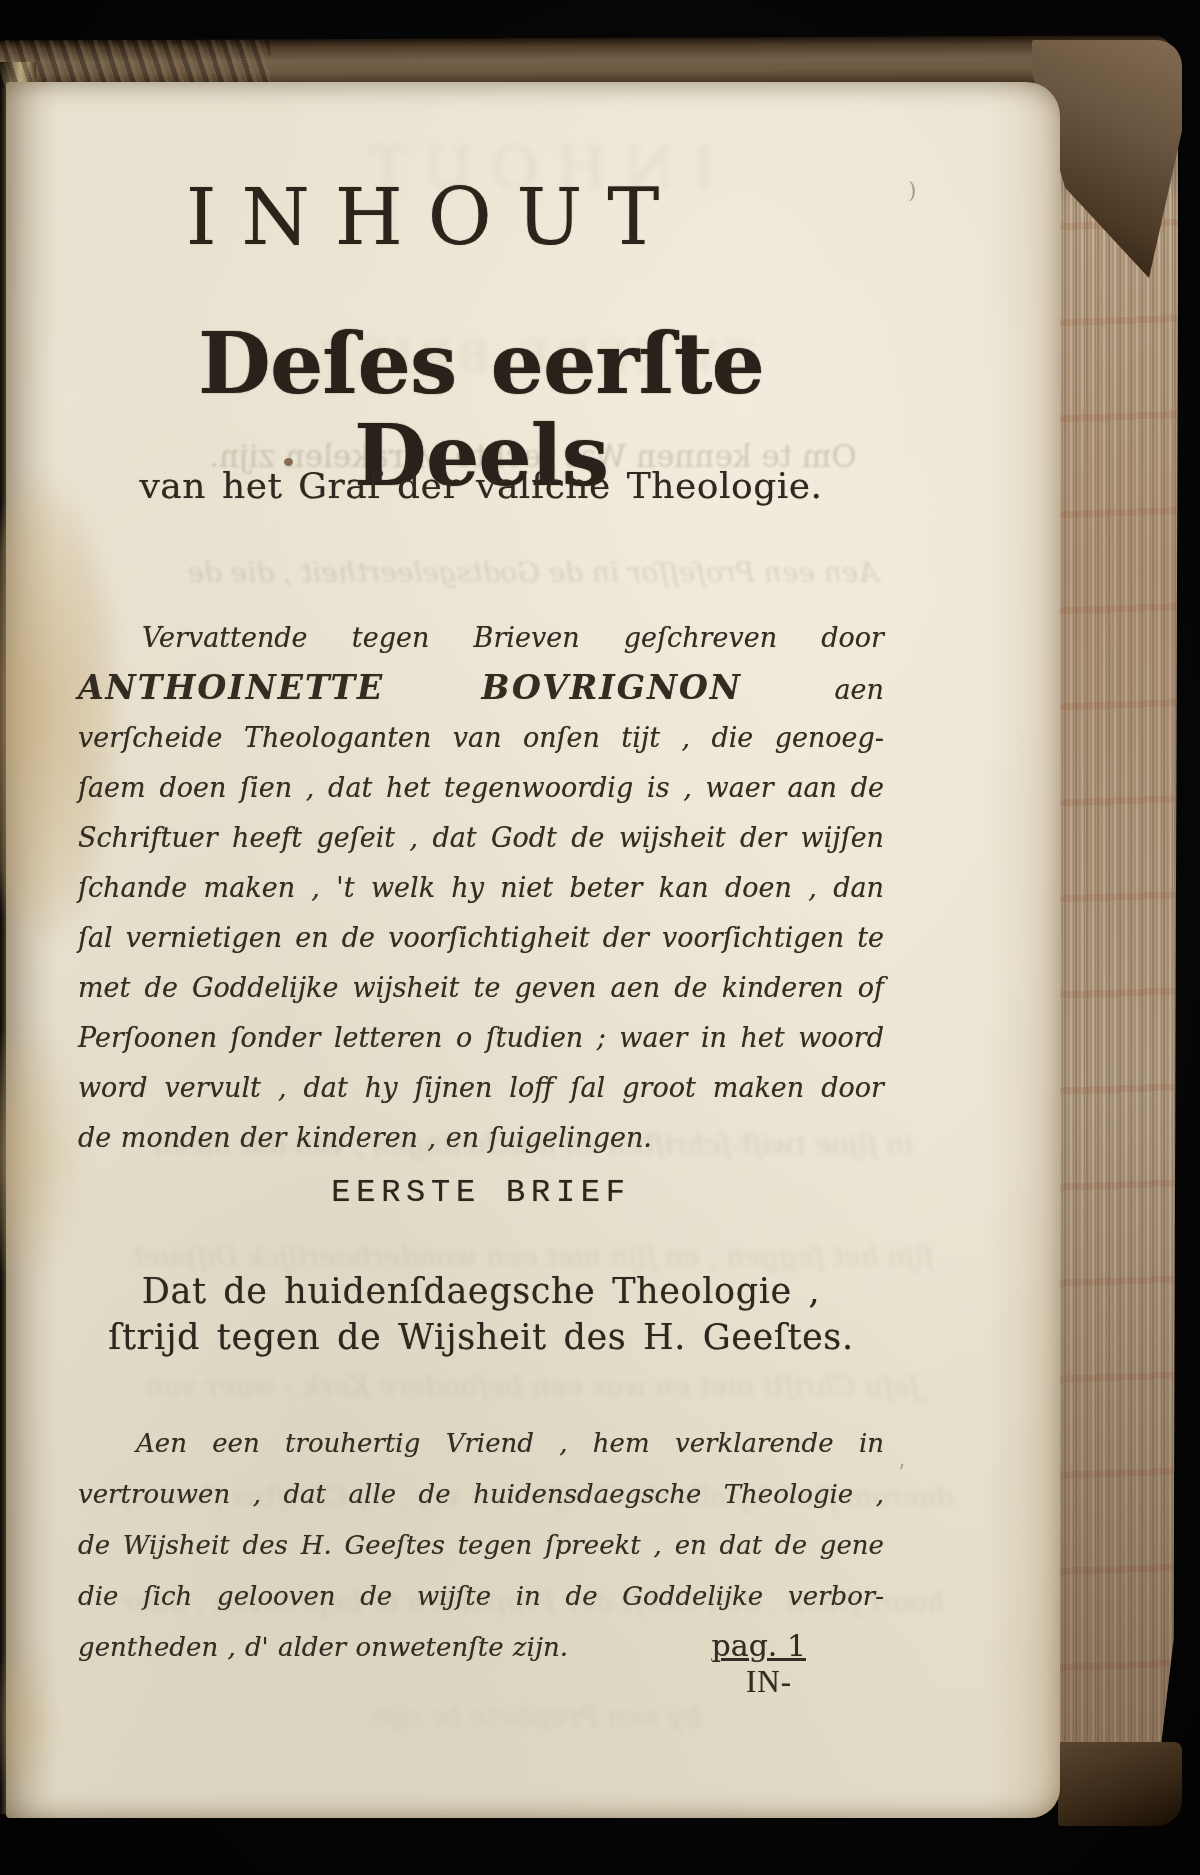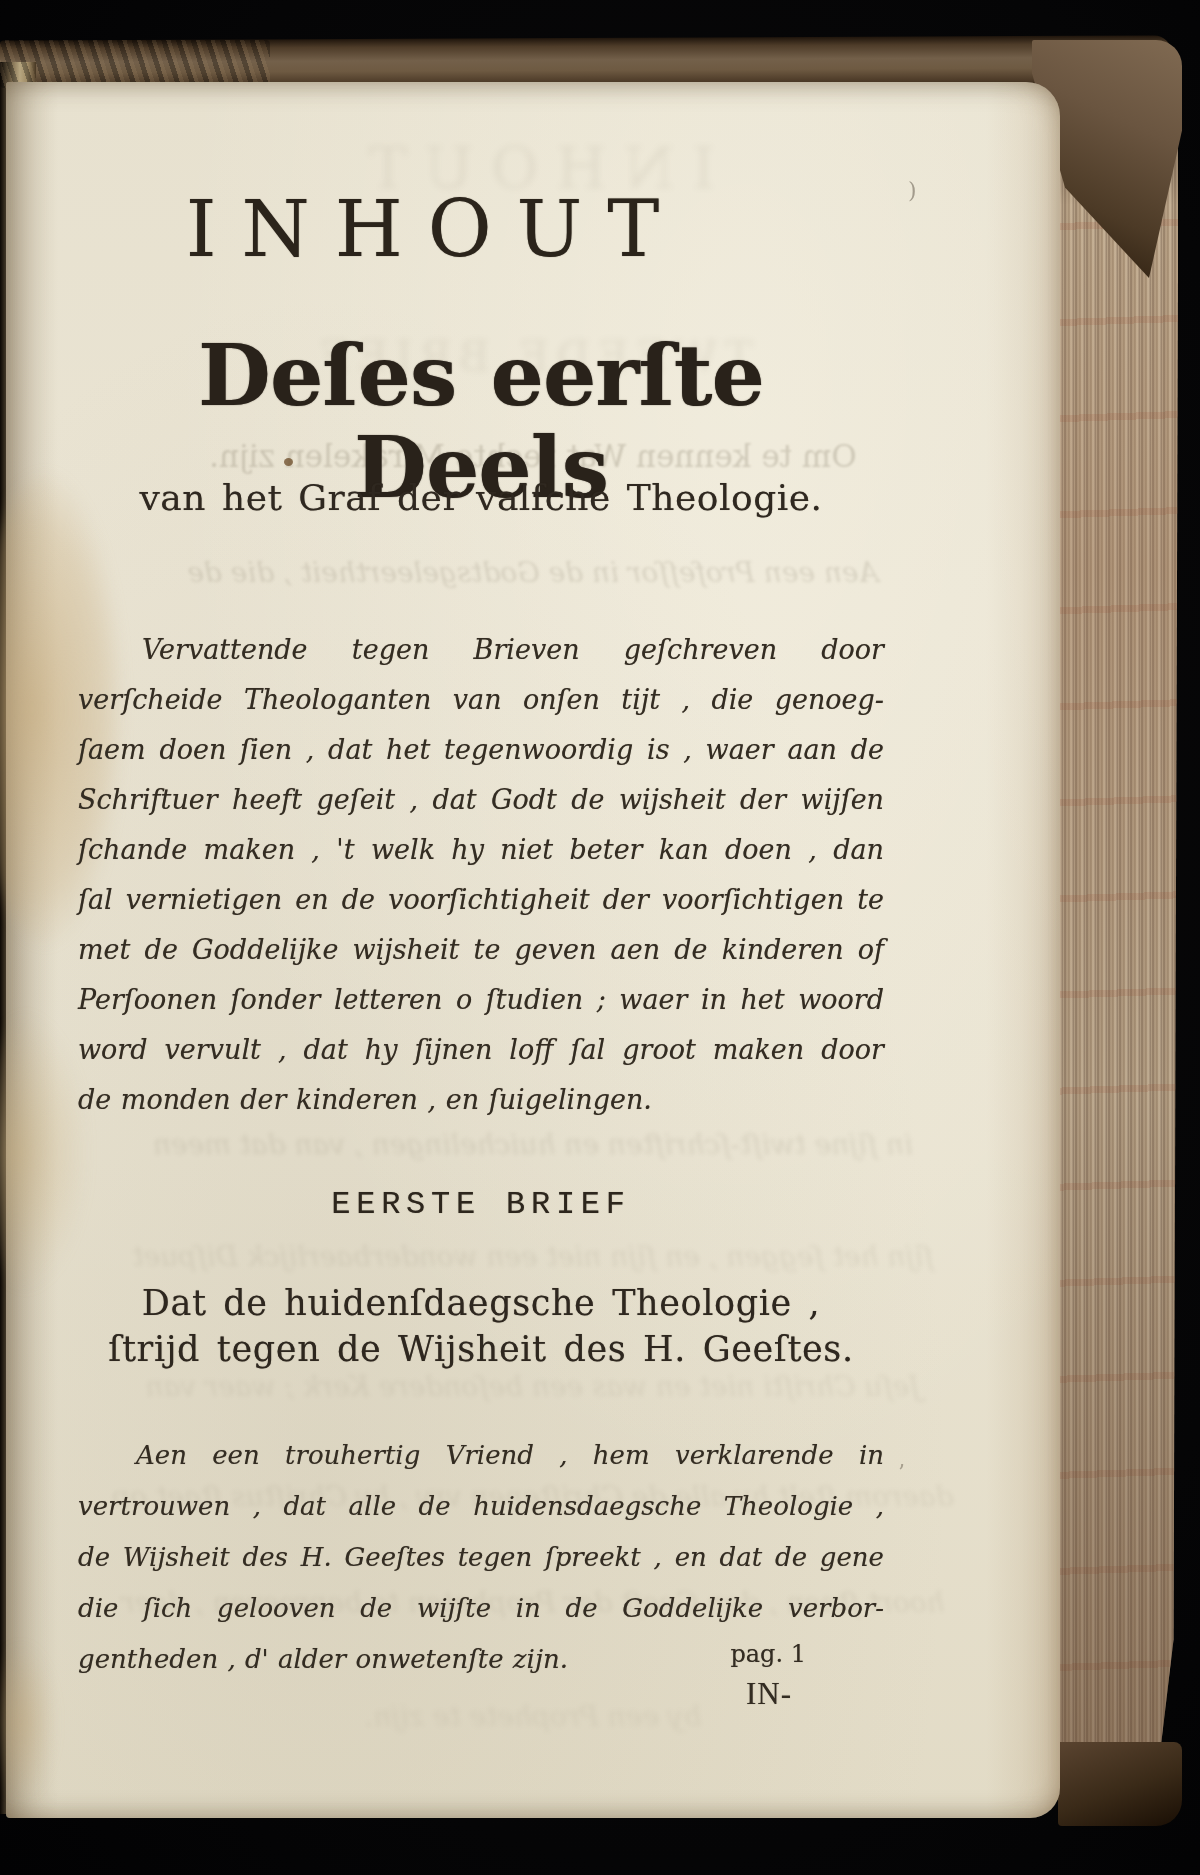--- a/index.html
+++ b/index.html
@@ -57,21 +57,21 @@
   .g2{top:356px;font-size:31px;opacity:.28;filter:blur(1.2px);}
   .g3{top:474px;font-size:28px;font-style:italic;opacity:.20;filter:blur(1.8px);}
   .g4{top:1046px;font-size:28px;font-style:italic;opacity:.16;filter:blur(2px);}
   .g5{top:1158px;font-size:28px;font-style:italic;opacity:.13;filter:blur(2.2px);}
   .g6{top:1288px;font-size:28px;font-style:italic;opacity:.12;filter:blur(2.2px);}
   .g7{top:1398px;font-size:28px;font-style:italic;opacity:.12;filter:blur(2.3px);}
   .g8{top:1504px;font-size:28px;font-style:italic;opacity:.12;filter:blur(2.3px);}
   .g9{top:1618px;font-size:28px;font-style:italic;opacity:.11;filter:blur(2.4px);}
   
   .content{position:absolute;left:72px;top:0;width:806px;height:100%;z-index:4;color:#332c22;}
-  .content > div{position:absolute;left:0;width:100%;margin-top:12px;}
+  .content > div{position:absolute;left:0;width:100%;}
   .page-title{top:90px;text-align:center;font-size:78px;letter-spacing:.32em;
      transform:translateX(-46px);color:#2b241b;text-shadow:0 0 1px rgba(40,32,20,.65);}
   .main-title{top:236px;text-align:center;font-size:84px;line-height:92px;font-weight:bold;
      letter-spacing:-1px;word-spacing:6px;color:#29221a;text-shadow:0 0 1.2px rgba(35,28,18,.7);}
   .subtitle{top:382px;text-align:center;font-size:36px;line-height:44px;word-spacing:4px;
      letter-spacing:.5px;color:#2f2820;text-shadow:0 0 .8px rgba(40,32,20,.5);}
   .intro{top:531px;font-style:italic;font-size:27px;line-height:50px;word-spacing:1px;
      text-shadow:0 0 .7px rgba(45,36,24,.45);}
   .intro .jline{text-align:justify;text-align-last:justify;height:50px;overflow:visible;}
   .intro .opening{padding-left:64px;box-sizing:border-box;}
@@ -80,21 +80,21 @@
   .brief-heading{top:1092px;text-align:center;font-size:32px;letter-spacing:.18em;
      color:#2d261d;text-shadow:0 0 .8px rgba(40,32,20,.55);font-family:Liberation Mono, monospace;}
   .brief-title{top:1186px;text-align:center;font-size:35px;line-height:46px;word-spacing:5px;
      letter-spacing:.6px;color:#2e271f;text-shadow:0 0 .8px rgba(40,32,20,.5);}
   .summary{top:1336px;font-style:italic;font-size:26px;line-height:51px;word-spacing:1px;
      text-shadow:0 0 .7px rgba(45,36,24,.45);}
   .summary .jline{text-align:justify;text-align-last:justify;height:51px;}
   .summary .opening{padding-left:58px;box-sizing:border-box;}
   .summary .lastline{text-align:left;text-align-last:left;}
   .page-ref{top:1546px;left:auto !important;right:78px;width:auto !important;
-     font-size:24px;font-style:normal;color:#332c22;text-shadow:0 0 .7px rgba(45,36,24,.45);}
+     font-size:30px;font-style:normal;color:#332c22;text-shadow:0 0 .7px rgba(45,36,24,.45);text-decoration:underline;}
   .catchword{top:1582px;left:auto !important;right:92px;width:auto !important;
      font-size:31px;letter-spacing:1px;color:#332c22;text-shadow:0 0 .8px rgba(45,36,24,.5);font-family:Liberation Serif, serif;}
 </style>
 </head>
 <body>
 
 <div class="scene">
   <div class="binding-top"></div>
   <div class="binding-stitch"></div>
   <div class="fore-edge"></div>
@@ -122,20 +122,21 @@
     <div class="ghost g8">hoort ſtaen , den Geeſt der Propheten te beproeven , daer</div>
     <div class="ghost g9">by een Prophete te zijn.</div>
 
     <div class="content">
       <div class="page-title">INHOUT</div>
       <div class="main-title">Deſes eerſte Deels</div>
       <div class="subtitle">van het Graf der valſche Theologie.</div>
 
       <div class="intro">
         <div class="jline opening">Vervattende tegen Brieven geſchreven door</div>
+        <div class="jline author-line"><span class="caps">ANTHOINETTE BOVRIGNON</span> <span>aen</span></div>
         <div class="jline">verſcheide Theologanten van onſen tijt , die genoeg-</div>
         <div class="jline">ſaem doen ſien , dat het tegenwoordig is , waer aan de</div>
         <div class="jline">Schriftuer heeft geſeit , dat Godt de wijsheit der wijſen</div>
         <div class="jline">ſchande maken , 't welk hy niet beter kan doen , dan</div>
         <div class="jline">ſal vernietigen en de voorſichtigheit der voorſichtigen te</div>
         <div class="jline">met de Goddelijke wijsheit te geven aen de kinderen of</div>
         <div class="jline">Perſoonen ſonder letteren o ſtudien ; waer in het woord</div>
         <div class="jline">word vervult , dat hy ſijnen loff ſal groot maken door</div>
         <div class="jline lastline">de monden der kinderen , en ſuigelingen.</div>
       </div>

